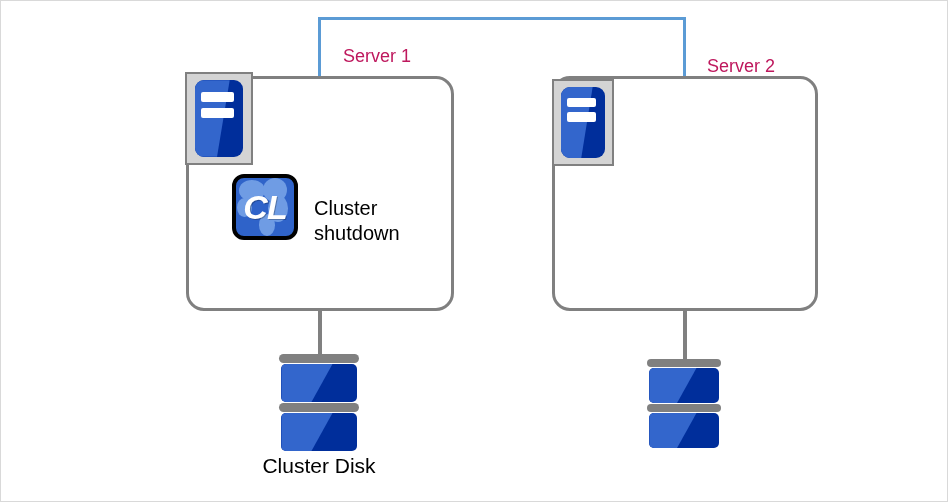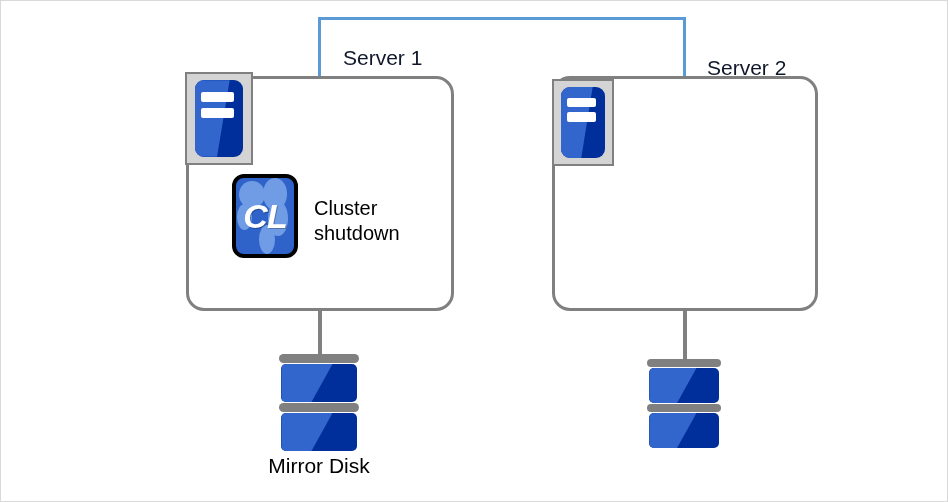--- a/index.html
+++ b/index.html
@@ -32,22 +32,22 @@
   
   .server-box {
     position: absolute;
     box-sizing: border-box;
     border: 3px solid #808080;
     border-radius: 18px;
     background: #ffffff;
   }
   .server-label {
     position: absolute;
-    font-size: 21px;
-    color: #0f172a;
+    font-size: 18px;
+    color: #be185d;
     white-space: nowrap;
   }
 
   
   .server-icon {
     position: absolute;
     box-sizing: border-box;
     background: #d4d4d4;
     border: 2px solid #808080;
   }
@@ -175,21 +175,21 @@
 
   <div class="server-box" style="left:185px; top:75px; width:268px; height:235px;"></div>
 
   <div class="server-icon" style="left:184px; top:71px; width:68px; height:93px;">
     <div class="server-icon-body">
       <div class="server-icon-bar b1"></div>
       <div class="server-icon-bar b2"></div>
     </div>
   </div>
 
-  <div class="cl-icon" style="left:231px; top:173px; width:66px; height:84px;">
+  <div class="cl-icon" style="left:231px; top:173px; width:66px; height:66px;">
     <div class="cl-blob b1"></div>
     <div class="cl-blob b2"></div>
     <div class="cl-blob b3"></div>
     <div class="cl-blob b4"></div>
     <div class="cl-blob b5"></div>
     <div class="cl-text">CL</div>
   </div>
 
   <div class="callout-text" style="left:313px; top:184px;margin-top:11px;">
     <div>Cluster</div>
@@ -198,21 +198,21 @@
 
   <div class="connector" style="left:317px; top:310px; width:4px; height:48px;"></div>
 
   <div class="disk" style="left:278px; top:353px; width:80px; height:105px;">
     <div class="disk-bar" style="top:0px; height:9px;"></div>
     <div class="disk-seg" style="top:10px; height:38px;"></div>
     <div class="disk-bar" style="top:49px; height:9px;"></div>
     <div class="disk-seg" style="top:59px; height:38px;"></div>
   </div>
 
-  <div class="disk-label" style="left:238px; top:453px; width:160px;">Mirror Disk</div>
+  <div class="disk-label" style="left:238px; top:453px; width:160px;">Cluster Disk</div>
 
   <div class="server-label" style="left:706px; top:55px;">Server 2</div>
 
   <div class="server-box" style="left:551px; top:75px; width:266px; height:235px;"></div>
 
   <div class="server-icon" style="left:551px; top:78px; width:62px; height:87px;">
     <div class="server-icon-body">
       <div class="server-icon-bar b1"></div>
       <div class="server-icon-bar b2"></div>
     </div>

